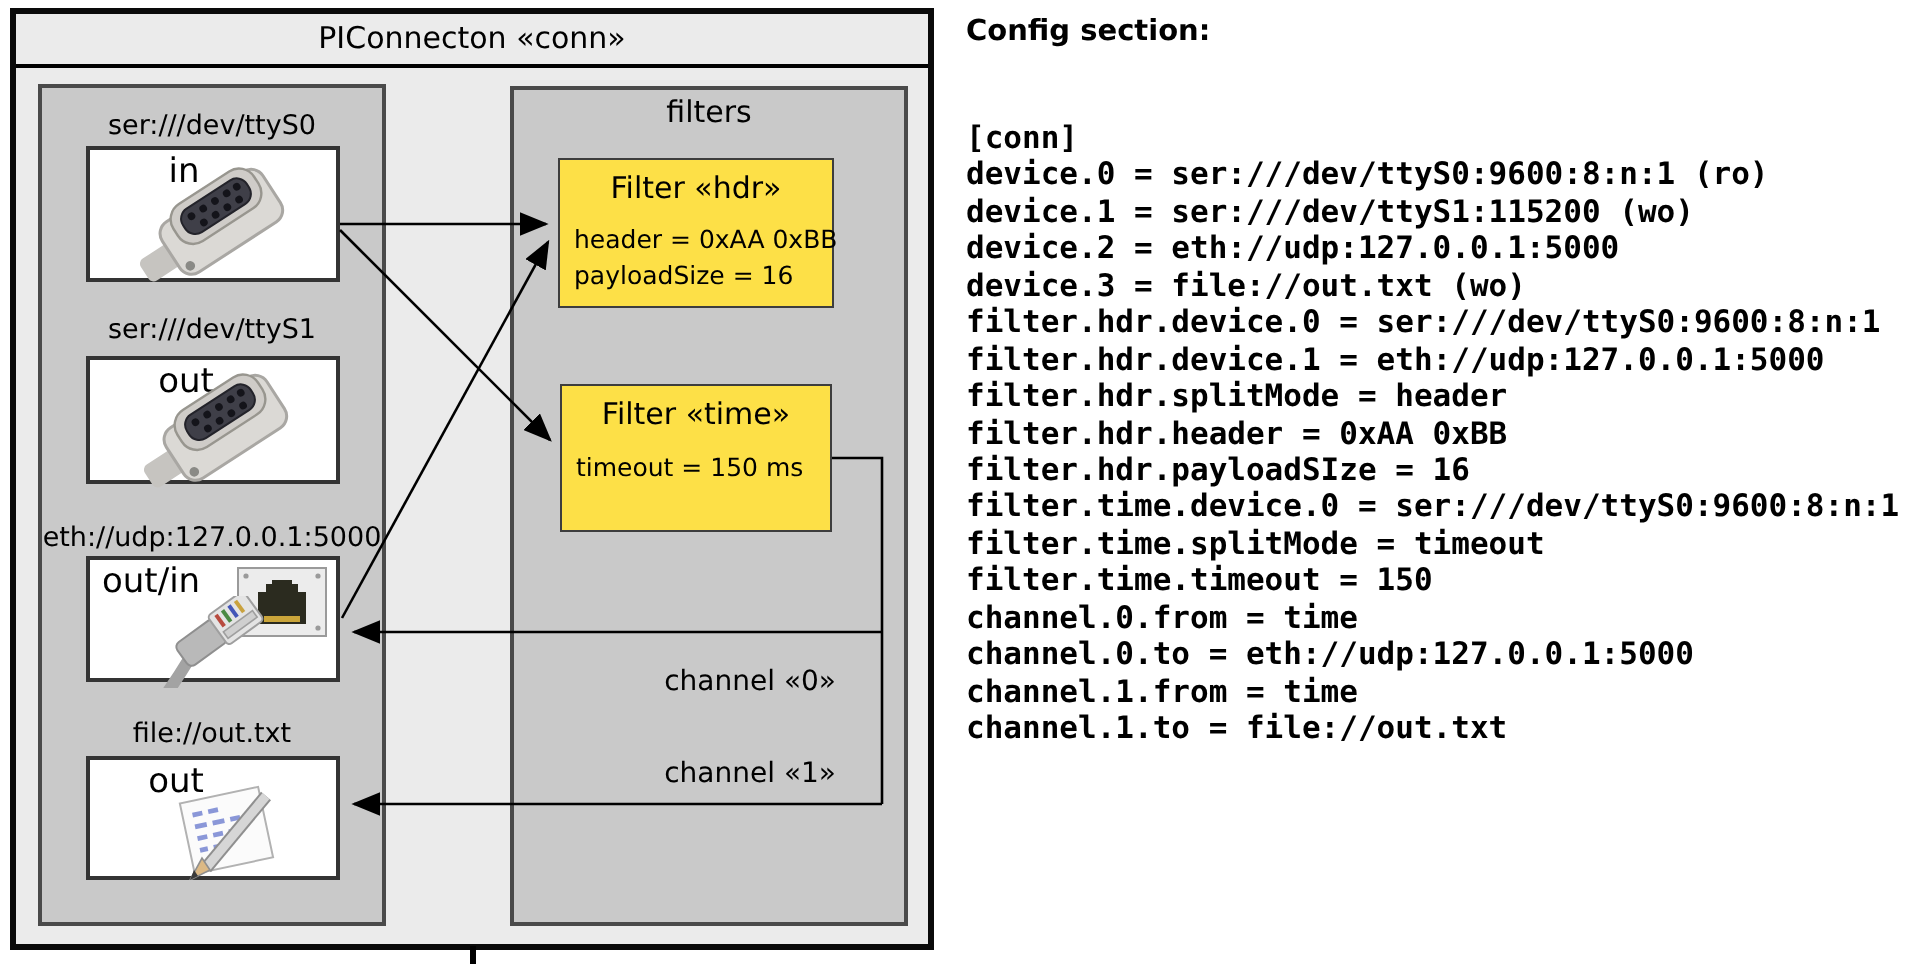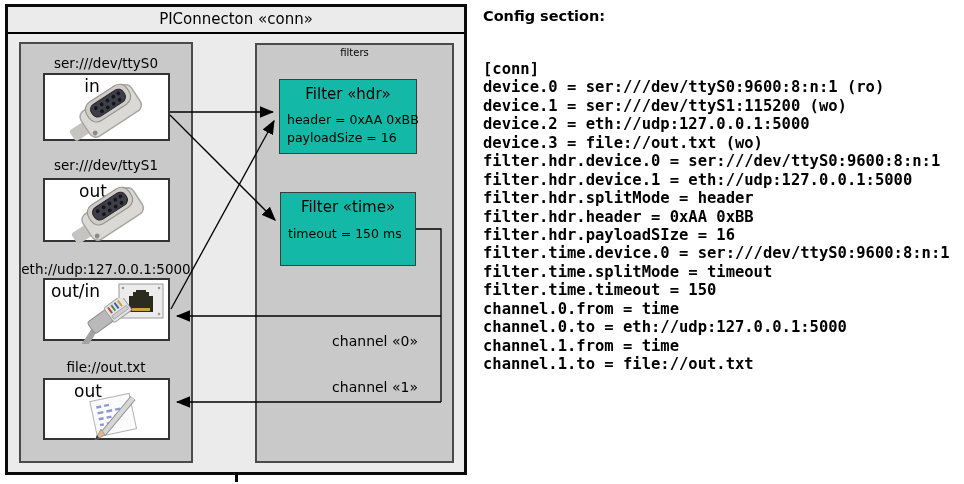--- a/index.html
+++ b/index.html
@@ -6,24 +6,24 @@
   .stage{position:relative;width:964px;height:484px;background:#fff;overflow:hidden;
          font-family:"DejaVu Sans",sans-serif;color:#000;}
   .abs{position:absolute;}
   
   .outer{left:5px;top:4px;width:462px;height:471px;box-sizing:border-box;
          background:#ebebeb;border:3px solid #0a0a0a;}
   .outer-title{left:8px;top:7px;width:456px;height:25px;line-height:25px;text-align:center;
          font-size:15px;border-bottom:2px solid #000;}
   
   .group{box-sizing:border-box;background:#c9c9c9;border:2px solid #4a4a4a;}
-  .grouplabel{text-align:center;font-size:10px;}
+  .grouplabel{text-align:center;font-size:15px;}
   
   .devbox{box-sizing:border-box;background:#fff;border:2px solid #343434;padding-left:28px;}
-  .filterbox{box-sizing:border-box;background:#14b8a6;border:1.5px solid #3d3d3d;}
+  .filterbox{box-sizing:border-box;background:#fde047;border:1.5px solid #3d3d3d;}
   .devlabel{left:19px;width:174px;text-align:center;font-size:13.5px;white-space:nowrap;}
   .dir{font-size:17px;line-height:19px;}
   .ftitle{width:100%;text-align:center;font-size:15px;top:5px;left:0;}
   .fprop{font-size:12.5px;line-height:18px;white-space:nowrap;}
   .chlabel{width:160px;text-align:right;font-size:14px;}
   .overlay{left:0;top:0;pointer-events:none;}
   
   .cfg-head{left:483px;top:8px;font-family:"DejaVu Sans",sans-serif;font-weight:bold;font-size:14.5px;}
   .cfg{left:483px;top:60px;font-family:"DejaVu Sans Mono",monospace;font-weight:bold;
        font-size:15.5px;}

